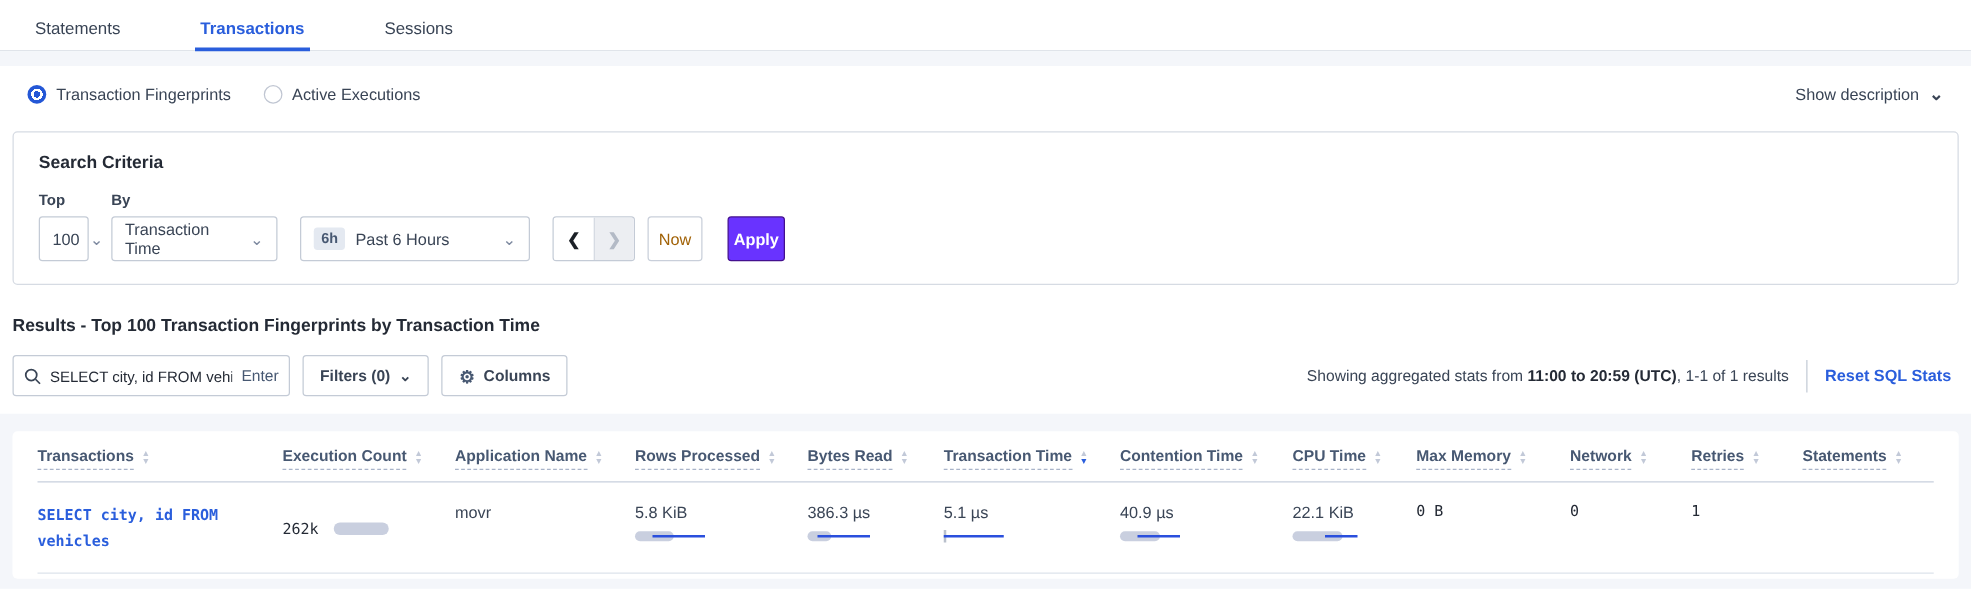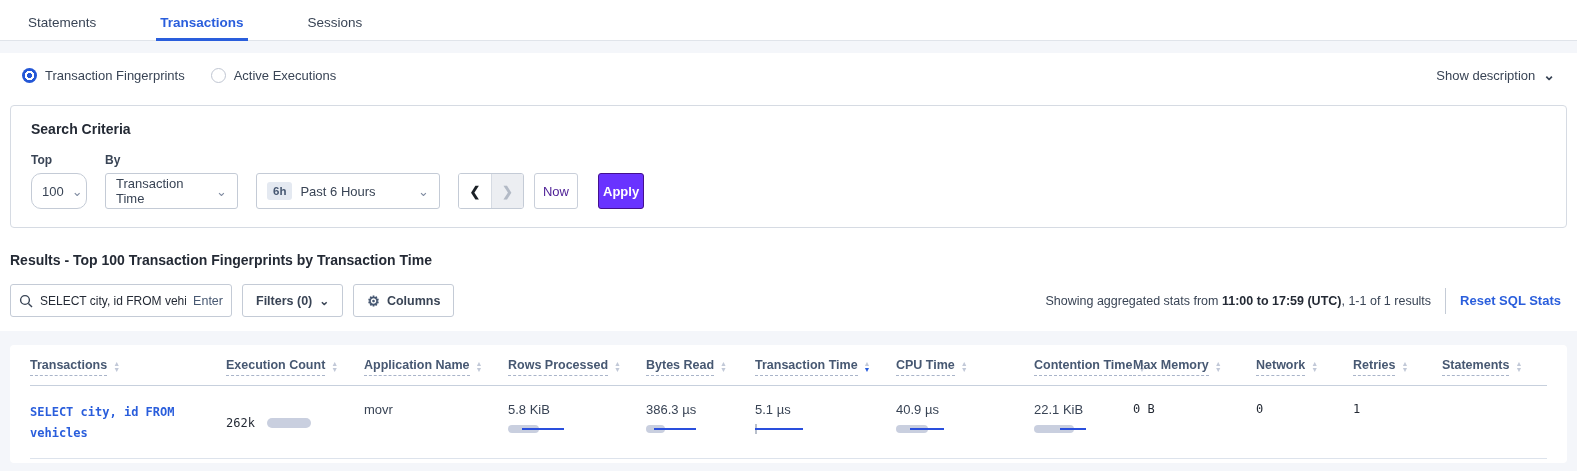--- a/index.html
+++ b/index.html
@@ -28,31 +28,31 @@
   
   .sc-wrap { background:#fff; padding:8px 10px 0; }
   .sc-card { border:1px solid #d6dbe3; border-radius:4px; background:#fff; padding:15px 20px 18px; }
   .sc-title { font-size:14px; font-weight:bold; color:#242a35; }
   .sc-controls { display:flex; align-items:flex-end; margin-top:16px; gap:0; }
   .field { margin-right:18px; }
   .field-label { font-size:12px; font-weight:bold; color:#394455; margin-bottom:6px; }
   .select { height:36px; border:1px solid #c4cbd6; border-radius:3px; background:#fff;
     display:flex; align-items:center; padding:0 10px; font-size:13px; cursor:pointer; gap:8px; }
   .select .sel-chev { margin-left:auto; color:#7e8aa0; }
-  .sel-top { width:56px;border-radius:10px; }
+  .sel-top { width:40px; }
   .sel-by { width:133px; }
   .sel-range { width:184px; }
   .badge { background:#e4e9f1; color:#475872; font-size:11.5px; font-weight:bold;
     border-radius:3px; padding:3px 6px; }
   .arrow-group { display:flex; border:1px solid #c4cbd6; border-radius:3px; overflow:hidden; margin-right:10px; height:36px; }
   .arrow-btn { width:32px; display:flex; align-items:center; justify-content:center;
     font-size:13px; font-weight:bold; cursor:pointer; background:#fff; color:#1b2026; }
   .arrow-btn.disabled { background:#eceef2; color:#b3bac6; border-left:1px solid #d6dbe3; }
   .now-btn { height:36px; width:44px; border:1px solid #c9cfda; border-radius:3px; background:#fff;
-    color:#4c1d95; font-size:13px; display:flex; align-items:center; justify-content:center;
+    color:#a16207; font-size:13px; display:flex; align-items:center; justify-content:center;
     margin-right:20px; cursor:pointer; }
   .apply-btn { height:36px; padding:0 4px; background:#6933ff; border:1px solid #44108f;
     border-radius:3px; color:#fff; font-size:13px; font-weight:bold; display:flex; align-items:center; cursor:pointer; }
 
   
   .results-head { background:#fff; padding:24px 10px 0; font-size:14px; font-weight:bold; color:#242a35; }
   .toolbar { background:#fff; display:flex; align-items:center; padding:16px 10px 14px; }
   .searchbox { width:222px; height:33px; border:1px solid #c4cbd6; border-radius:3px; background:#fff;
     display:flex; align-items:center; padding:0 8px; gap:7px; }
   .searchbox input { border:none; outline:none; flex:1; min-width:0; font-size:12px; color:#242a35;
@@ -178,21 +178,21 @@
   </div>
   <div class="tool-btn">
     <span>Filters (0)</span>
     <span class="chev">⌄</span>
   </div>
   <div class="tool-btn">
     <span class="gear">⚙</span>
     <span>Columns</span>
   </div>
   <div class="agg">
-    <span>Showing aggregated stats from </span><b>11:00 to 17:59 (UTC)</b><span>, 1-1 of 1 results</span>
+    <span>Showing aggregated stats from </span><b>11:00 to 20:59 (UTC)</b><span>, 1-1 of 1 results</span>
   </div>
   <div class="vdiv"></div>
   <div class="reset-link">Reset SQL Stats</div>
 </div>
 
 <div class="table-band">
   <div class="table-card">
     <div class="tgrid thead">
         <div class="th">
           <div class="th-label">Transactions</div>
@@ -230,28 +230,28 @@
           </div>
         </div>
         <div class="th">
           <div class="th-label">Transaction Time</div>
           <div class="sorter">
             <span>▲</span>
             <span class="on">▼</span>
           </div>
         </div>
         <div class="th">
+          <div class="th-label">Contention Time</div>
+          <div class="sorter">
+            <span>▲</span>
+            <span>▼</span>
+          </div>
+        </div>
+        <div class="th">
           <div class="th-label">CPU Time</div>
-          <div class="sorter">
-            <span>▲</span>
-            <span>▼</span>
-          </div>
-        </div>
-        <div class="th">
-          <div class="th-label">Contention Time</div>
           <div class="sorter">
             <span>▲</span>
             <span>▼</span>
           </div>
         </div>
         <div class="th">
           <div class="th-label">Max Memory</div>
           <div class="sorter">
             <span>▲</span>
             <span>▼</span>

